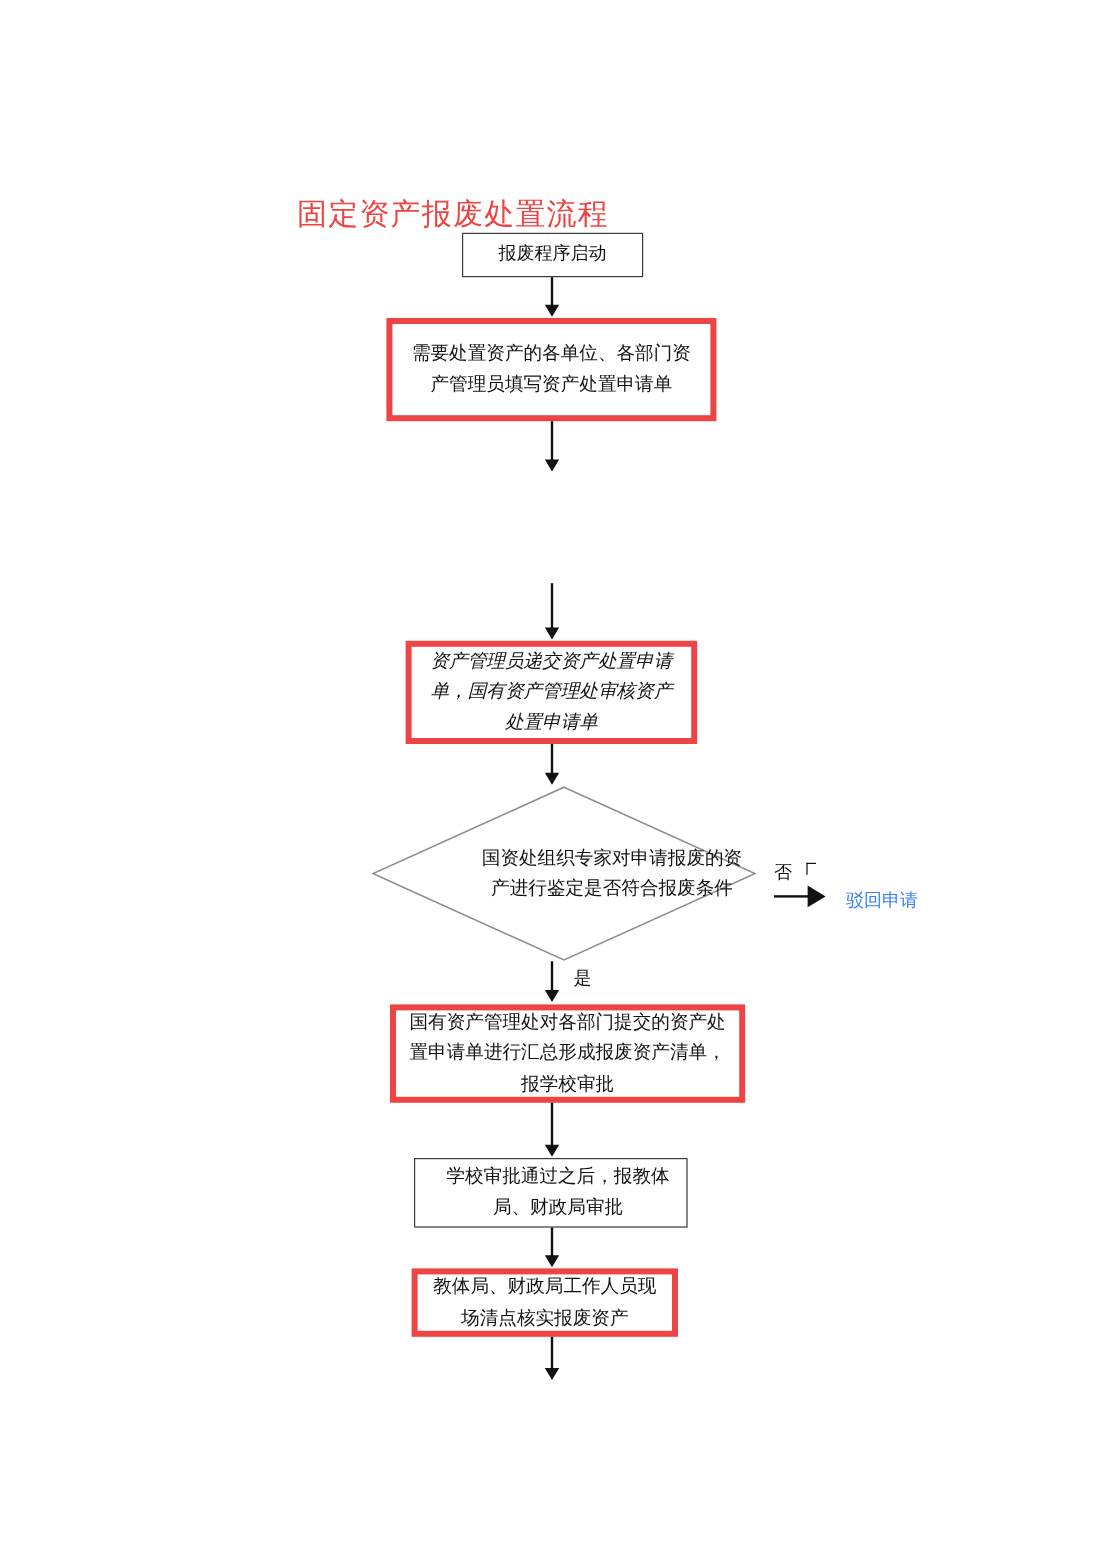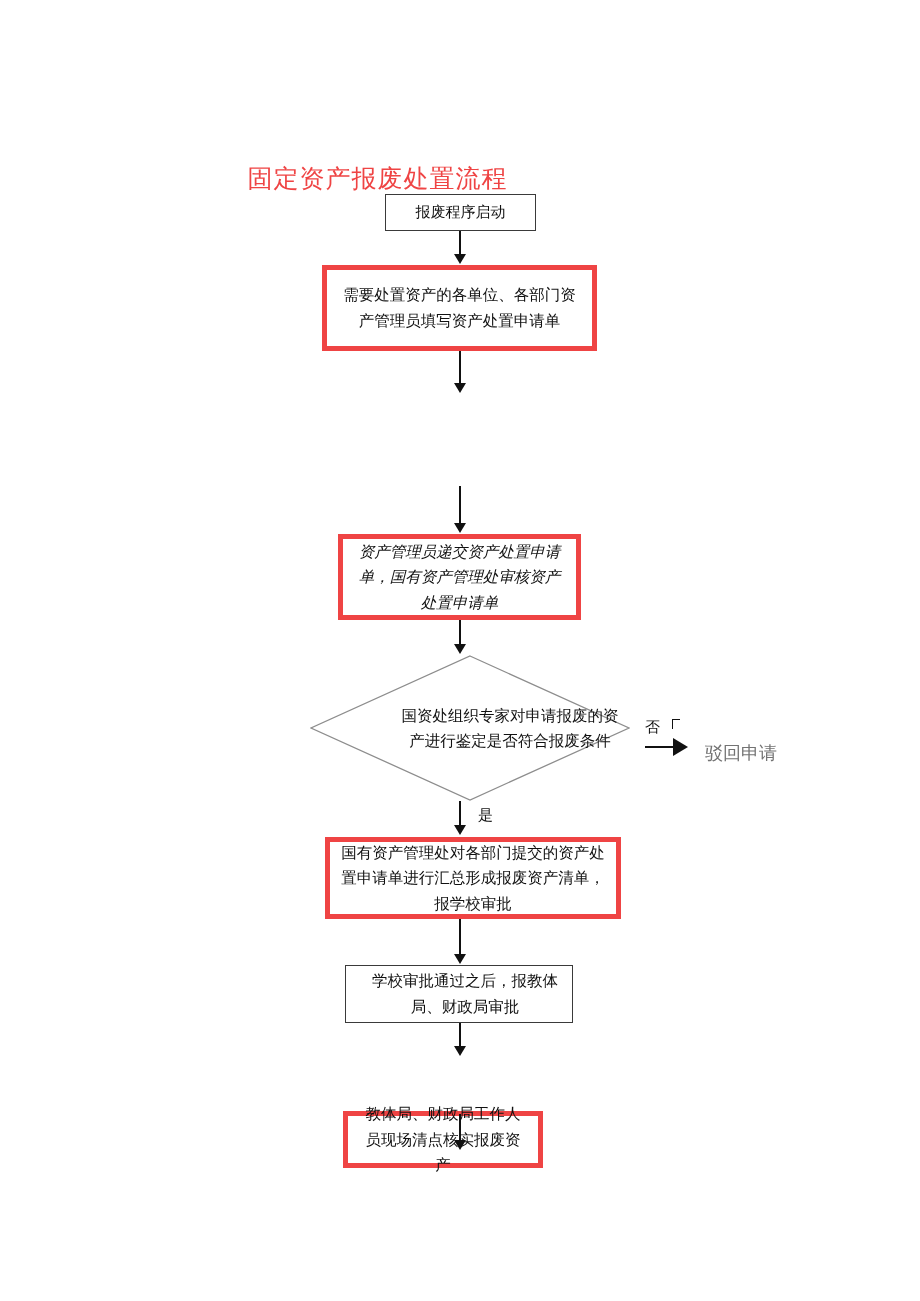--- a/index.html
+++ b/index.html
@@ -56,21 +56,21 @@
     width: 100%;
   }
 
   
   #node-start   { left: 385px; top: 194px;  width: 151px; height: 37px;  font-size: 15px; justify-content: flex-end; }
   #node-fill    { left: 322px; top: 265px;  width: 275px; height: 86px;  }
   #node-print   { left: 336px; top: 394px;  width: 244px; height: 92px;  }
   #node-submit  { left: 338px; top: 534px;  width: 243px; height: 86px; font-style: italic;  }
   #node-summary { left: 325px; top: 837px;  width: 296px; height: 82px;  }
   #node-bureau  { left: 345px; top: 965px;  width: 228px; height: 58px; padding-left: 22px;  }
-  #node-onsite  { left: 343px; top: 1111px; width: 200px; height: 57px;  }
+  #node-onsite  { left: 343px; top: 1057px; width: 222px; height: 57px;  }
 
   
   #node-decision {
     position: absolute;
     left: 310px;
     top: 655px;
     width: 320px;
     height: 146px;
   }
   #node-decision svg {
@@ -163,22 +163,22 @@
     width: 0;
     height: 0;
     border-top: 9px solid transparent;
     border-bottom: 9px solid transparent;
     border-left: 15px solid #111111;
   }
   #node-reject {
     position: absolute;
     left: 705px;
     top: 741px;
-    font-size: 18px;
-    color: #737373;
+    font-size: 15px;
+    color: #3b82f6;
     white-space: nowrap;
   }
 </style>
 </head>
 <body>
 
 <div id="page">
 
   <div class="title">固定资产报废处置流程</div>
 

